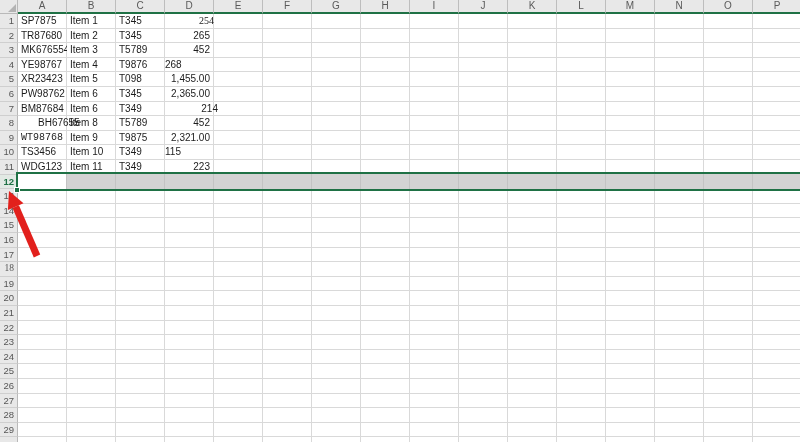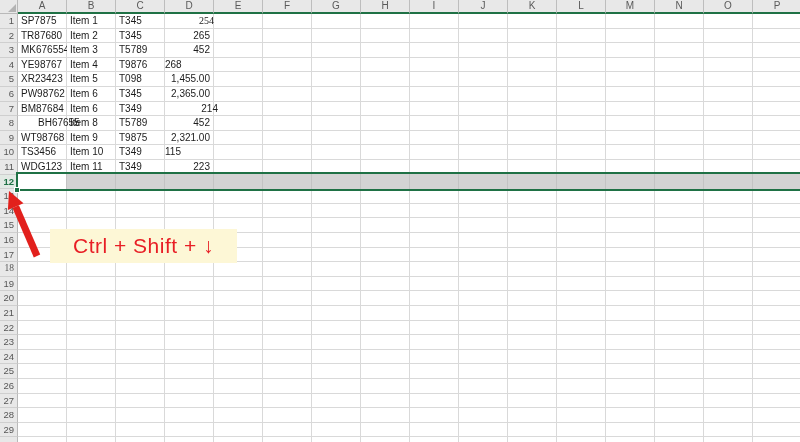--- a/index.html
+++ b/index.html
@@ -143,21 +143,21 @@
       <div class="cell" style="left: 98px; top: 73px; width: 49px; height: 14.6px; line-height: 14.1px; padding-left: 3px;">T345</div>
       <div class="cell" style="left: 147px; top: 73px; width: 49px; height: 14.6px; line-height: 14.1px; text-align: right; padding-right: 4px;">2,365.00</div>
       <div class="cell" style="left: 0px; top: 87.6px; width: 49px; height: 14.6px; line-height: 14.1px; padding-left: 3px;">BM87684</div>
       <div class="cell" style="left: 49px; top: 87.6px; width: 49px; height: 14.6px; line-height: 14.1px; padding-left: 3px;">Item 6</div>
       <div class="cell" style="left: 98px; top: 87.6px; width: 49px; height: 14.6px; line-height: 14.1px; padding-left: 3px;">T349</div>
       <div class="cell" style="left: 155px; top: 87.6px; width: 49px; height: 14.6px; line-height: 14.1px; text-align: right; padding-right: 4px;">214</div>
       <div class="cell" style="left: 16px; top: 102.2px; width: 67px; height: 14.6px; line-height: 14.1px; padding-left: 4px;">BH67655</div>
       <div class="cell" style="left: 49px; top: 102.2px; width: 49px; height: 14.6px; line-height: 14.1px; padding-left: 3px;">Item 8</div>
       <div class="cell" style="left: 98px; top: 102.2px; width: 49px; height: 14.6px; line-height: 14.1px; padding-left: 3px;">T5789</div>
       <div class="cell" style="left: 147px; top: 102.2px; width: 49px; height: 14.6px; line-height: 14.1px; text-align: right; padding-right: 4px;">452</div>
-      <div class="cell" style="left: 0px; top: 116.8px; width: 49px; height: 14.6px; line-height: 14.1px; padding-left: 3px;">WT98768</div>
+      <div class="cell" style="left: 0px; top: 116.8px; width: 49px; height: 14.6px; line-height: 14.1px; padding-left: 3px; font-family: Liberation Mono, monospace;">WT98768</div>
       <div class="cell" style="left: 49px; top: 116.8px; width: 49px; height: 14.6px; line-height: 14.1px; padding-left: 3px;">Item 9</div>
       <div class="cell" style="left: 98px; top: 116.8px; width: 49px; height: 14.6px; line-height: 14.1px; padding-left: 3px;">T9875</div>
       <div class="cell" style="left: 147px; top: 116.8px; width: 49px; height: 14.6px; line-height: 14.1px; text-align: right; padding-right: 4px;">2,321.00</div>
       <div class="cell" style="left: 0px; top: 131.4px; width: 49px; height: 14.6px; line-height: 14.1px; padding-left: 3px;">TS3456</div>
       <div class="cell" style="left: 49px; top: 131.4px; width: 49px; height: 14.6px; line-height: 14.1px; padding-left: 3px;">Item 10</div>
       <div class="cell" style="left: 98px; top: 131.4px; width: 49px; height: 14.6px; line-height: 14.1px; padding-left: 3px;">T349</div>
       <div class="cell" style="left: 147px; top: 131.4px; width: 49px; height: 14.6px; line-height: 14.1px; text-align: left; padding-right: 4px;">115</div>
       <div class="cell" style="left: 0px; top: 146px; width: 49px; height: 14.6px; line-height: 14.1px; padding-left: 3px;">WDG123</div>
       <div class="cell" style="left: 49px; top: 146px; width: 49px; height: 14.6px; line-height: 14.1px; padding-left: 3px;">Item 11</div>
       <div class="cell" style="left: 98px; top: 146px; width: 49px; height: 14.6px; line-height: 14.1px; padding-left: 3px;">T349</div>
@@ -167,15 +167,14 @@
   <div id="selection">
     <div id="active-cell"></div>
   </div>
   <div id="fill-handle"></div>
 
   <svg id="arrow-svg" viewBox="0 0 52 80">
     <line x1="15.7" y1="21.6" x2="37" y2="71" stroke="#e2201c" stroke-width="7"></line>
     <polygon points="9,6 23.5,18.2 7.9,25" fill="#e2201c"></polygon>
   </svg>
 
-  <div id="shortcut-note">Ctrl + Shift + ↓</div>
 
 </div>
 
 </body></html>

